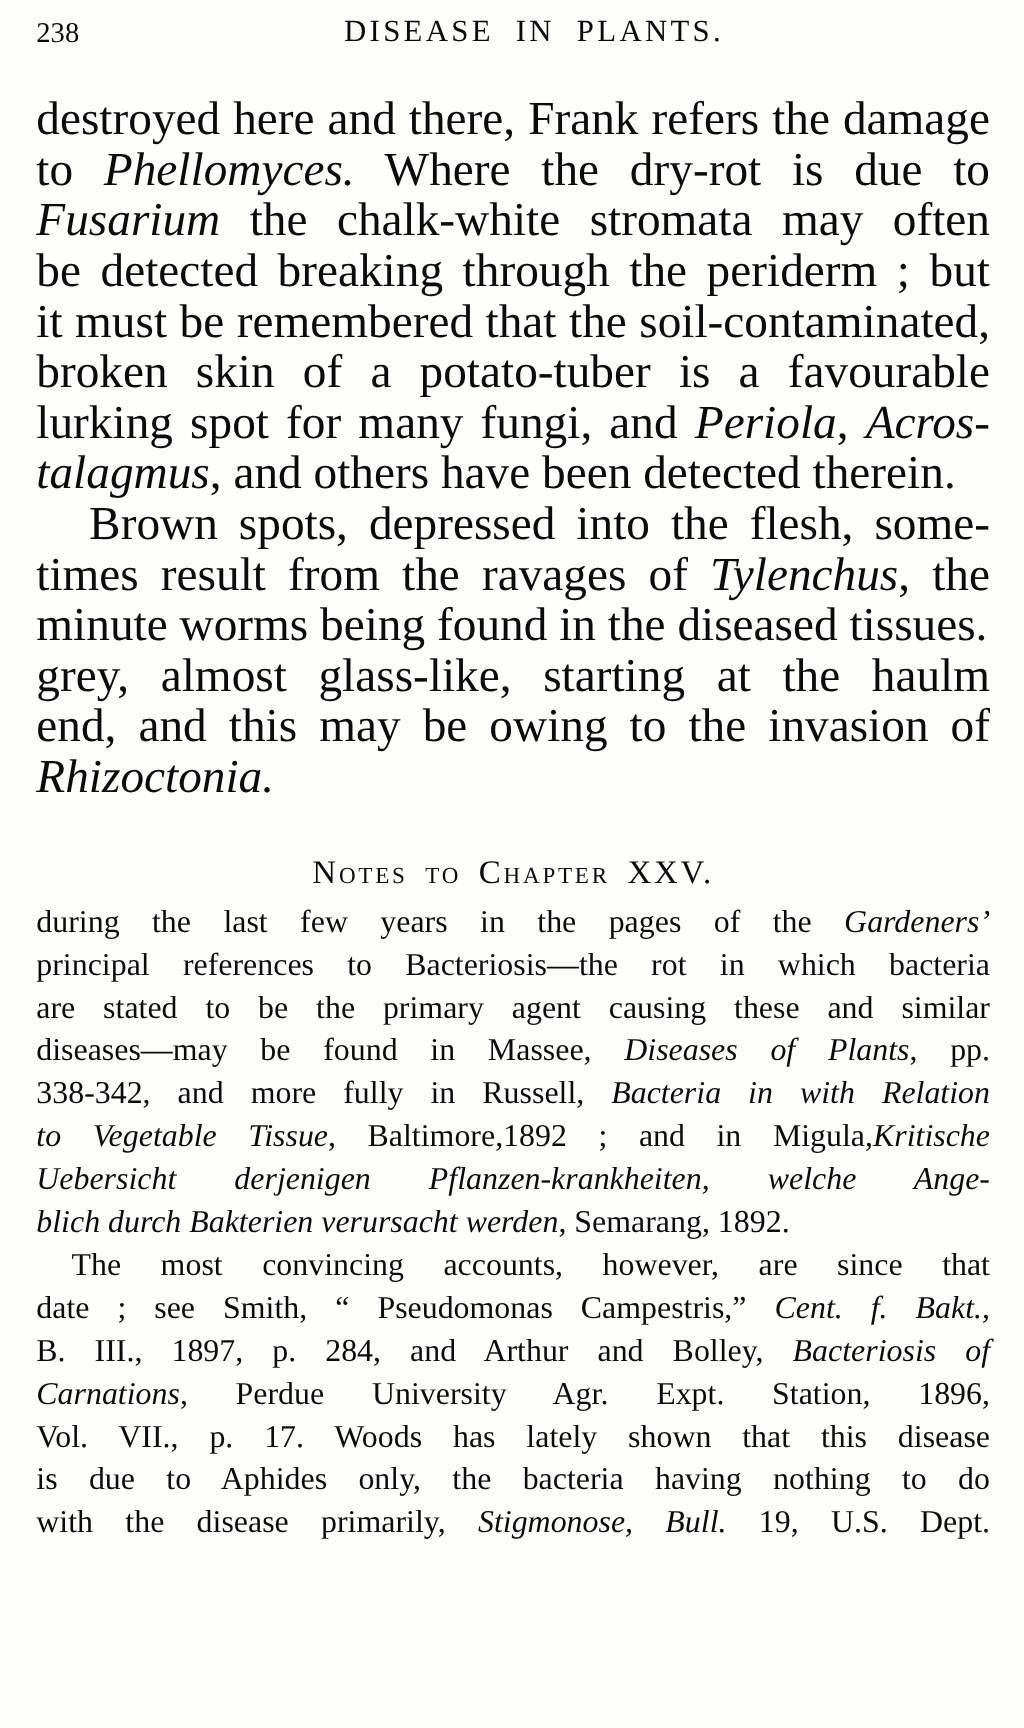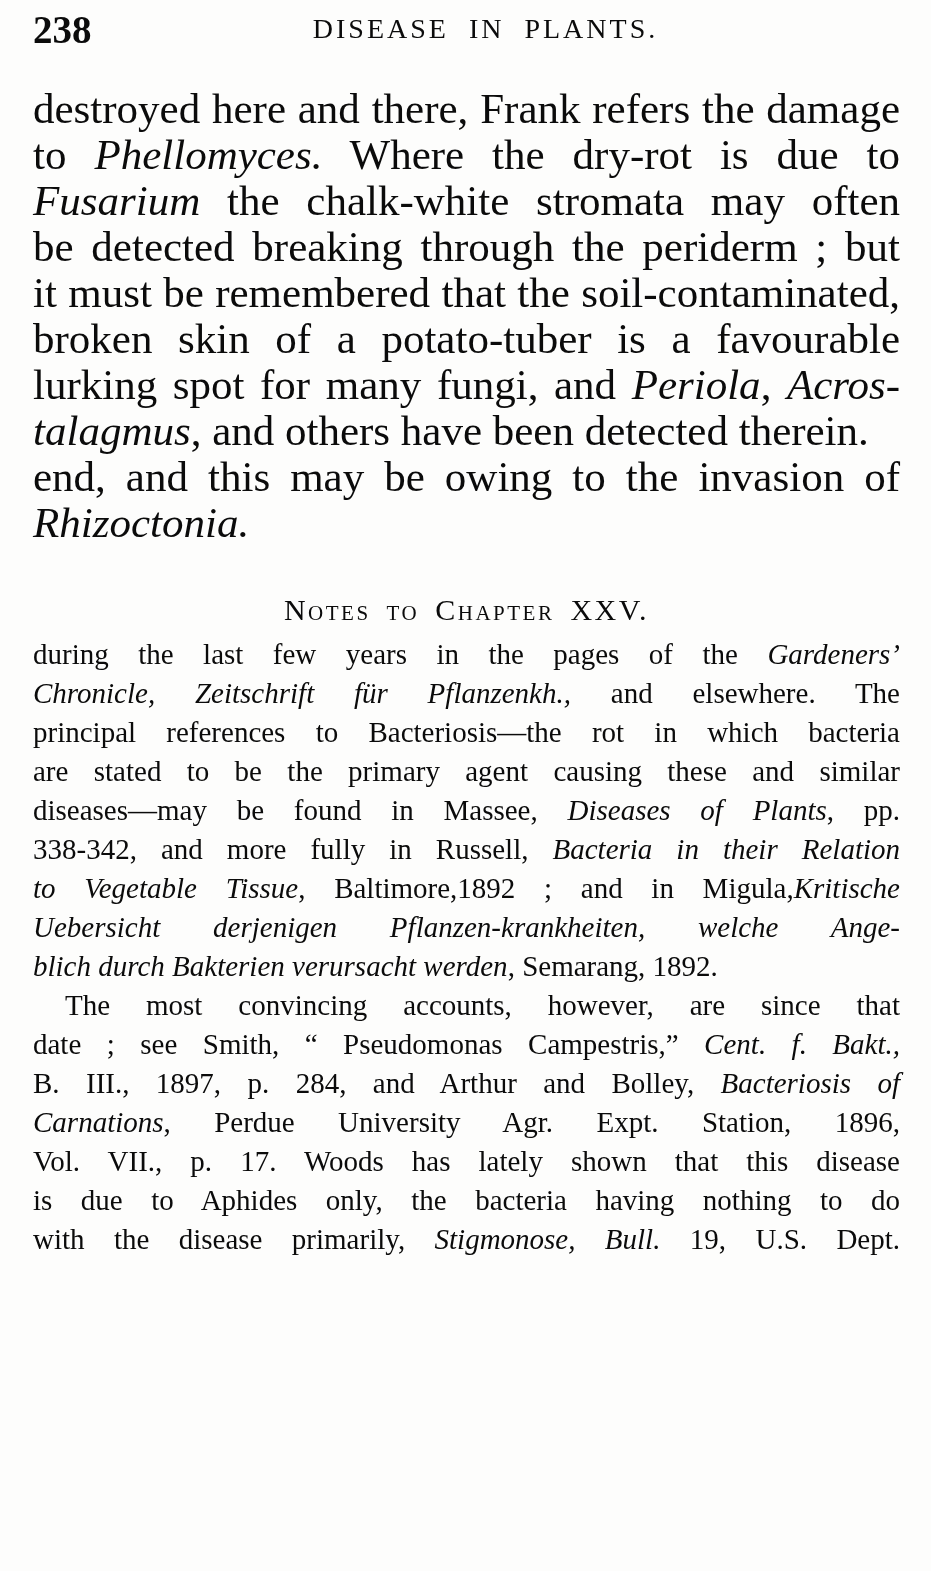--- a/index.html
+++ b/index.html
@@ -8,21 +8,21 @@
     position:relative;
     width:931px;height:1571px;
     background:#fdfdfc;
     color:#0b0b0b;
     font-family:"Liberation Serif","DejaVu Serif",serif;
     overflow:hidden;
   }
   .page-header{position:relative;height:48px;}
   .page-number{
     position:absolute;left:33px;top:14px;
-    font-size:39px;line-height:32px;font-weight:bold;
+    font-size:26px;line-height:32px;
   }
   .running-title{
     position:absolute;left:40px;right:0;top:13px;
     text-align:center;
     font-size:28px;line-height:32px;
     letter-spacing:3px;word-spacing:10px;
   }
   .page-body{margin-top:38px;padding:0 31px 0 33px;}
   .para{margin:0;}
   .line{
@@ -56,31 +56,36 @@
         <div class="line"><span>destroyed here and there, Frank refers the damage</span></div>
         <div class="line"><span>to </span><span class="it">Phellomyces.</span><span>  Where the dry-rot is due to</span></div>
         <div class="line"><span class="it">Fusarium</span><span> the chalk-white stromata may often</span></div>
         <div class="line"><span>be detected breaking through the periderm ; but</span></div>
         <div class="line"><span>it must be remembered that the soil-contaminated,</span></div>
         <div class="line"><span>broken skin of a potato-tuber is a favourable</span></div>
         <div class="line"><span>lurking spot for many fungi, and </span><span class="it">Periola</span><span>, </span><span class="it">Acros-</span></div>
         <div class="line last"><span class="it">talagmus</span><span>, and others have been detected therein.</span></div>
       </div>
       <div class="para body">
+        <div class="line indent"><span>Brown spots, depressed into the flesh, some-</span></div>
+        <div class="line"><span>times result from the ravages of </span><span class="it">Tylenchus</span><span>, the</span></div>
+        <div class="line last"><span>minute worms being found in the diseased tissues.</span></div>
+      </div>
+      <div class="para body">
+        <div class="line"><span>grey, almost glass-like, starting at the haulm</span></div>
         <div class="line"><span>end, and this may be owing to the invasion of</span></div>
         <div class="line last"><span class="it">Rhizoctonia.</span></div>
       </div>
       <div class="heading">Notes to Chapter XXV.</div>
       <div class="para note">
         <div class="line"><span>during the last few years in the pages of the </span><span class="it">Gardeners’</span></div>
-        <div class="line"><span class="it">Chronicle, Zeitschrift für Pflanzenkh.,</span><span> and elsewhere.  The</span></div>
         <div class="line"><span>principal references to Bacteriosis—the rot in which bacteria</span></div>
         <div class="line"><span>are stated to be the primary agent causing these and similar</span></div>
         <div class="line"><span>diseases—may be found in Massee, </span><span class="it">Diseases of Plants</span><span>, pp.</span></div>
-        <div class="line"><span>338-342, and more fully in Russell, </span><span class="it">Bacteria in their Relation</span></div>
+        <div class="line"><span>338-342, and more fully in Russell, </span><span class="it">Bacteria in with Relation</span></div>
         <div class="line"><span class="it">to Vegetable Tissue</span><span>, Baltimore,1892 ; and in Migula,</span><span class="it">Kritische</span></div>
         <div class="line"><span class="it">Uebersicht derjenigen Pflanzen-krankheiten, welche Ange-</span></div>
         <div class="line last"><span class="it">blich durch Bakterien verursacht werden</span><span>, Semarang, 1892.</span></div>
       </div>
       <div class="para note">
         <div class="line indent"><span>The most convincing accounts, however, are since that</span></div>
         <div class="line"><span>date ; see Smith, “ Pseudomonas Campestris,” </span><span class="it">Cent. f. Bakt.,</span></div>
         <div class="line"><span>B. III., 1897, p. 284, and Arthur and Bolley, </span><span class="it">Bacteriosis of</span></div>
         <div class="line"><span class="it">Carnations</span><span>, Perdue University Agr. Expt. Station, 1896,</span></div>
         <div class="line"><span>Vol. VII., p. 17.   Woods has lately shown that this disease</span></div>

